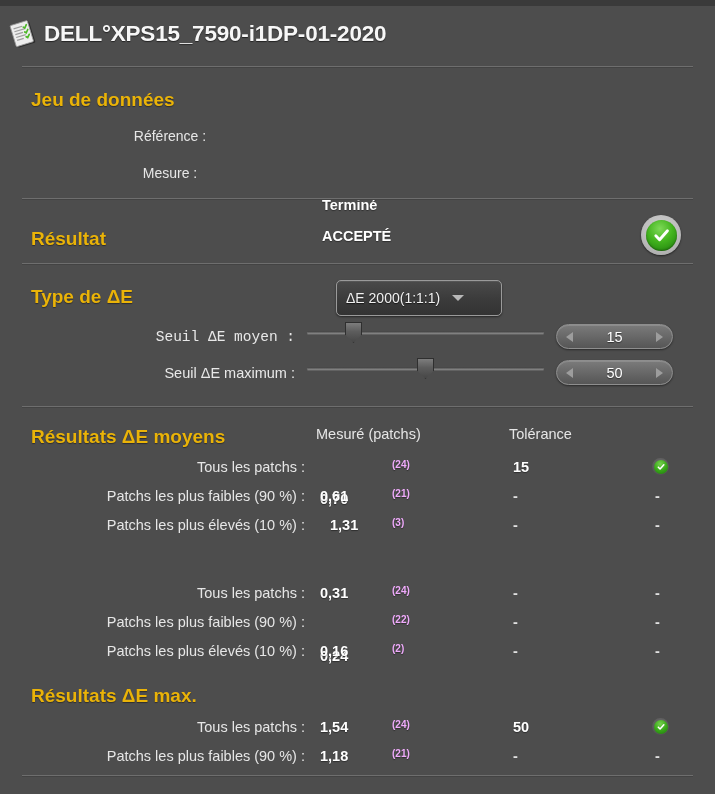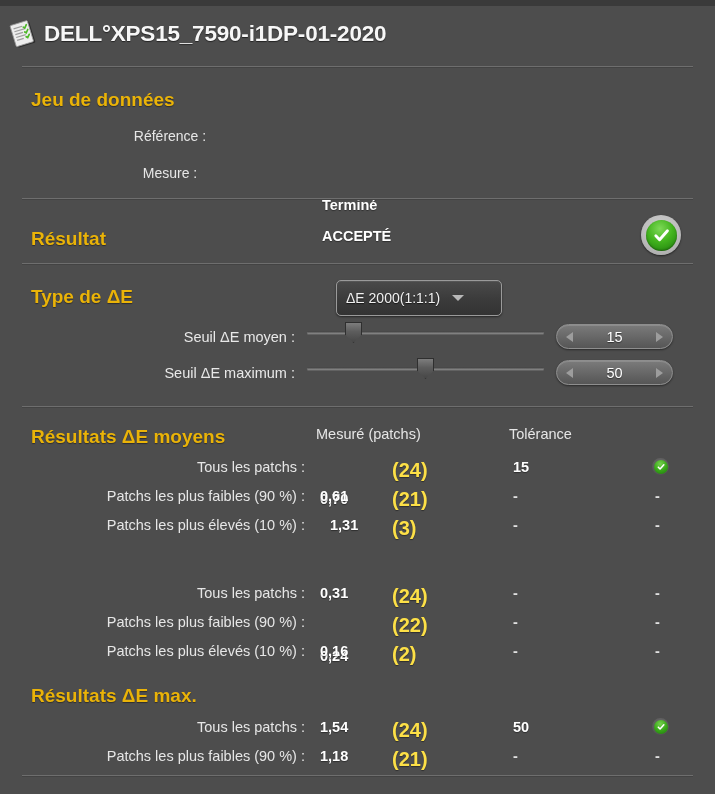--- a/index.html
+++ b/index.html
@@ -263,23 +263,23 @@
     font-weight: bold;
     color: #ffffff;
     text-shadow: 0 1px 1px rgba(0,0,0,0.4);
     white-space: nowrap;
   }
   .r-cnt {
     position: absolute;
     left: 392px;
     width: 56px;
     text-align: left;
-    font-size: 20px;
-    font-weight: bold;
-    color: #fde047;
+    font-size: 10px;
+    font-weight: bold;
+    color: #f0abfc;
     text-shadow: 0 1px 1px rgba(0,0,0,0.4);
     white-space: nowrap;
   }
   .r-tol {
     position: absolute;
     left: 513px;
     width: 56px;
     text-align: left;
     font-size: 14.5px;
     font-weight: bold;
@@ -353,21 +353,21 @@
 
   <div class="sep" style="top:263px;"></div>
 
   <div class="sec-head" style="top:286px;">Type de ΔE</div>
 
   <div class="dropdown" style="top:280px; left:336px; width:166px;">
     <span class="dd-text">ΔE 2000(1:1:1)</span>
     <span class="dd-caret"></span>
   </div>
 
-  <div class="rt lbl" style="position:absolute; top:329px; left:10px; width:285px;">Seuil ΔE moyen :</div>
+  <div class="rt lbl" style="position:absolute; top:329px; left:10px; width:285px;font-family:Liberation Mono, monospace;">Seuil ΔE moyen :</div>
   <div class="slider" style="top:322px; left:307px; width:237px;">
     <span class="track"></span>
     <span class="handle" style="left:38px;"></span>
   </div>
   <div class="spinner" style="top:324px; left:556px; width:117px;">
     <span class="spin-arrow-l"></span>
     <span class="spin-val">15</span>
     <span class="spin-arrow-r"></span>
   </div>
 

